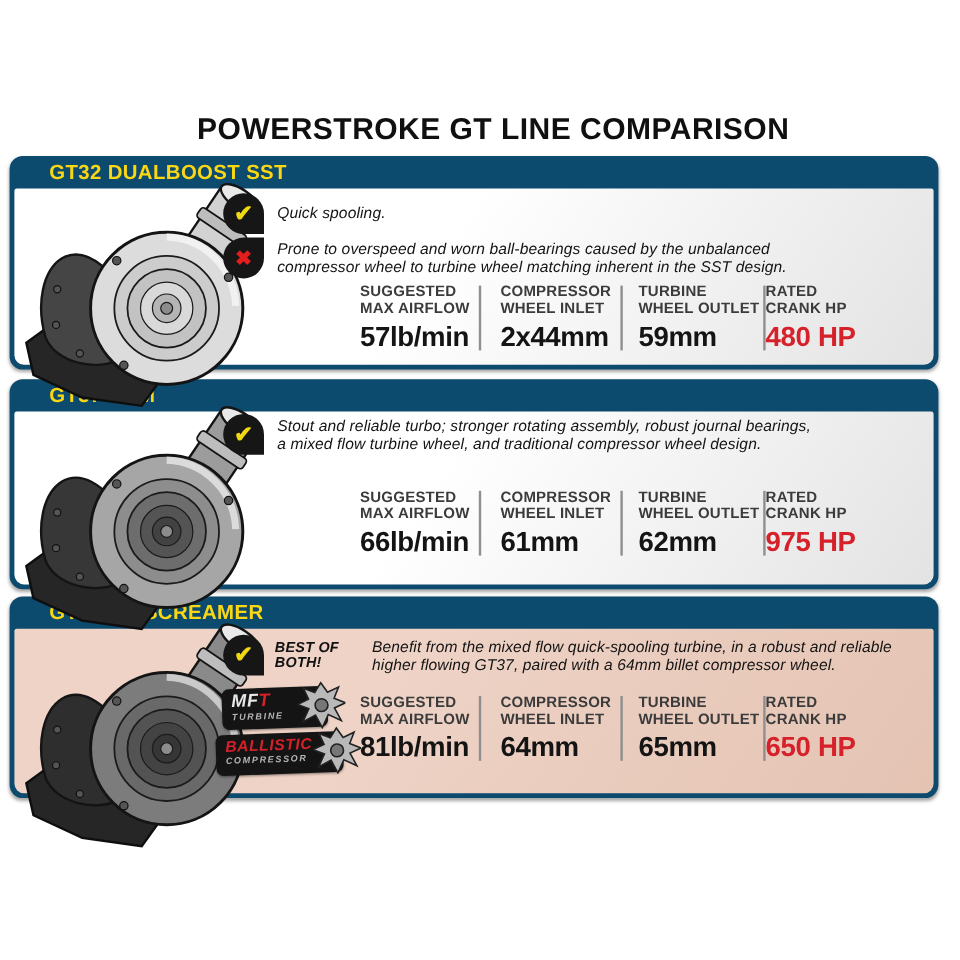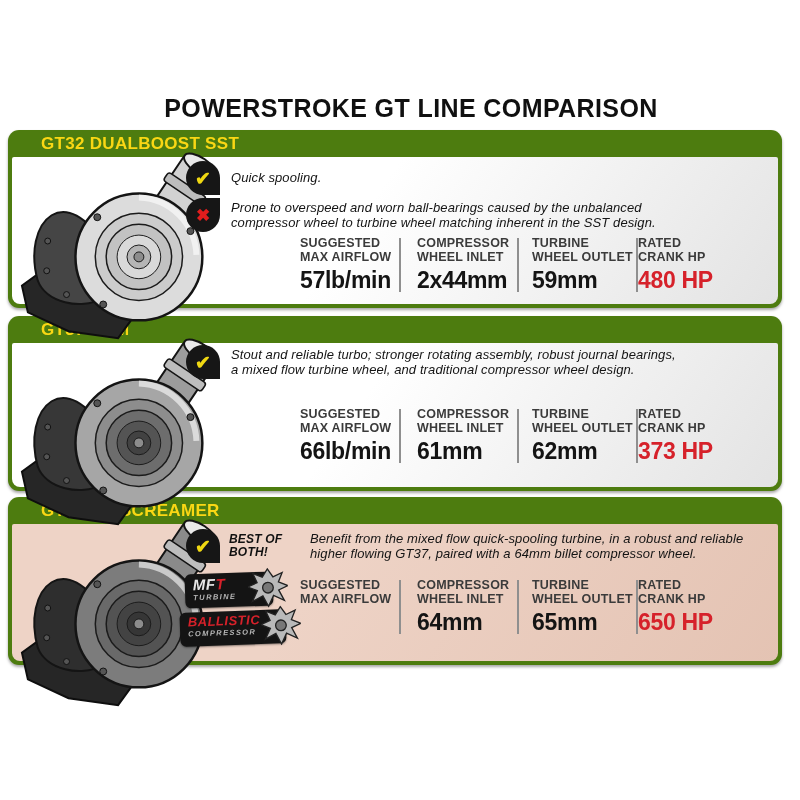--- a/index.html
+++ b/index.html
@@ -2,21 +2,21 @@
 <html><head>
 <meta charset="utf-8">
 <style>
   * { margin:0; padding:0; box-sizing:border-box; }
   html,body { width:800px; height:800px; background:#ffffff; font-family:"Liberation Sans", sans-serif; overflow:hidden; }
   body { position:relative; }
 
   .title { position:absolute; top:94px; left:11px; width:100%; text-align:center;
            font-size:25px; font-weight:700; color:#101010; letter-spacing:.4px; }
 
-  .panel { position:absolute; left:8px; width:774px; background:#4d7c0f;
+  .panel { position:absolute; left:8px; width:774px; background:#0c4a6e;
            border-radius:11px; box-shadow:0 2px 3px rgba(0,0,0,.35); }
   .panel--1 { top:130px; height:178px; }
   .panel--2 { top:316px; height:175px; }
   .panel--3 { top:497px; height:168px; }
 
   .hdr { height:27px; display:flex; align-items:center; padding-left:33px; }
   .hdr-text { color:#fad714; font-size:17px; font-weight:700; letter-spacing:.3px; }
 
   .pbody { position:absolute; left:4px; right:4px; top:27px; bottom:4px;
            background:linear-gradient(125deg,#ffffff 45%,#e3e3e3 100%);
@@ -225,21 +225,21 @@
           <div>WHEEL OUTLET</div>
         </div>
         <div class="spec-value">62mm</div>
       </div>
       <div class="spec-div"></div>
       <div class="spec-col spec-col--4">
         <div class="spec-label">
           <div>RATED</div>
           <div>CRANK HP</div>
         </div>
-        <div class="spec-value spec-value--red">373 HP</div>
+        <div class="spec-value spec-value--red">975 HP</div>
       </div>
     </div>
   </div>
 </section>
 
 <section class="panel panel--3">
   <div class="hdr">
     <span class="hdr-text">GT37 BD SCREAMER</span>
   </div>
   <div class="pbody">
@@ -276,20 +276,21 @@
           <use href="#badge-wheel-art"></use>
         </svg>
     </div>
 
     <div class="specs">
       <div class="spec-col spec-col--1">
         <div class="spec-label">
           <div>SUGGESTED</div>
           <div>MAX AIRFLOW</div>
         </div>
+        <div class="spec-value">81lb/min</div>
       </div>
       <div class="spec-div"></div>
       <div class="spec-col spec-col--2">
         <div class="spec-label">
           <div>COMPRESSOR</div>
           <div>WHEEL INLET</div>
         </div>
         <div class="spec-value">64mm</div>
       </div>
       <div class="spec-div"></div>

